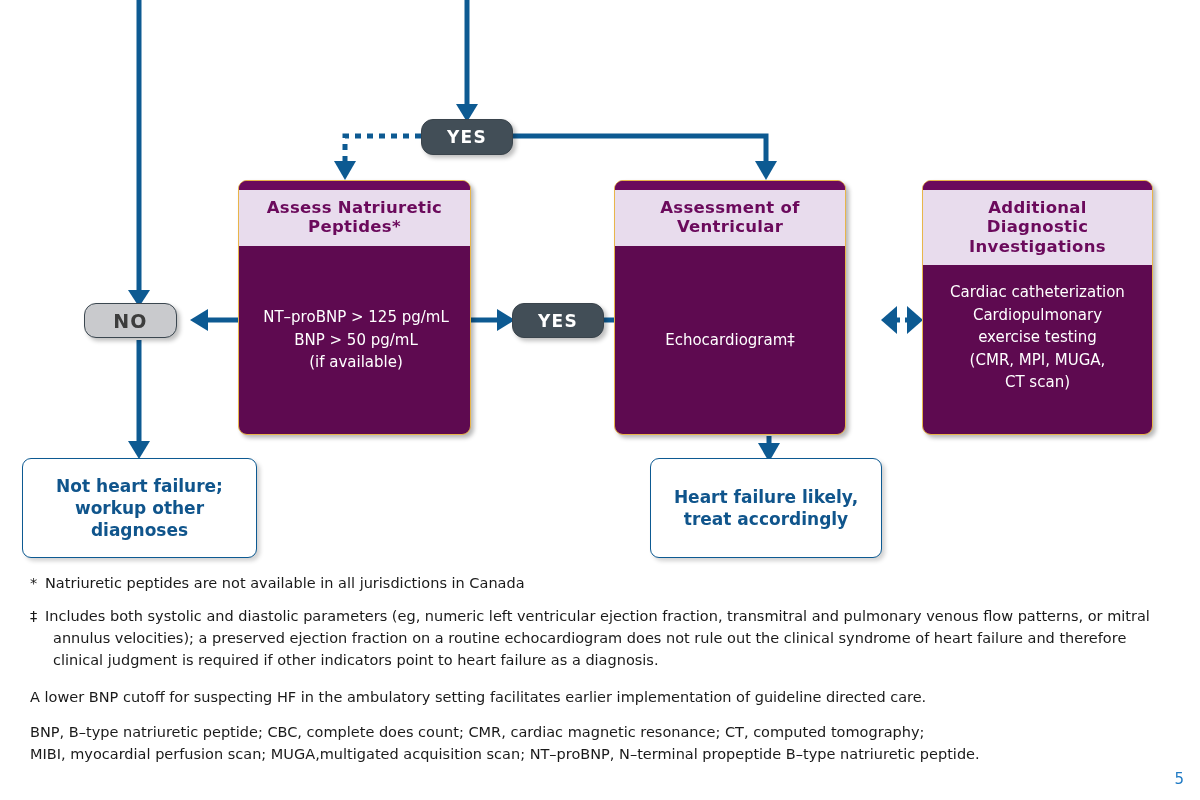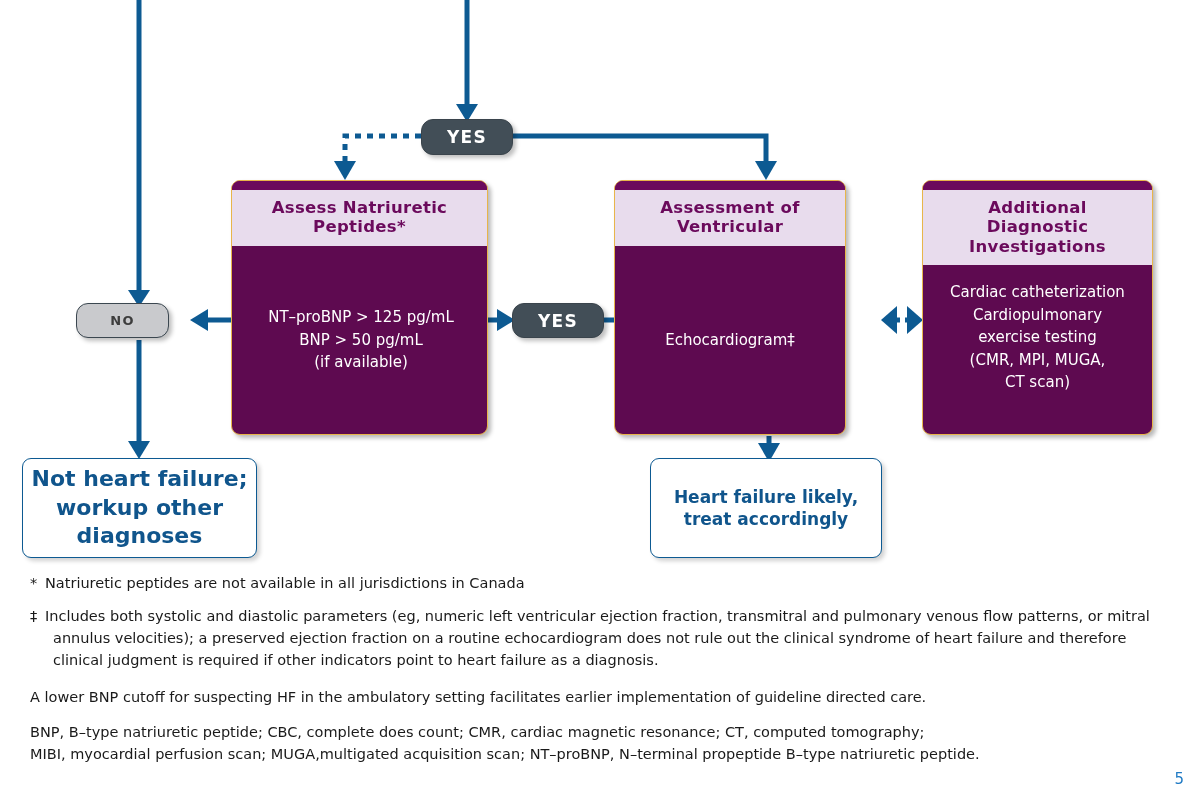--- a/index.html
+++ b/index.html
@@ -194,29 +194,29 @@
     <line x1="896" y1="320" x2="910" y2="320" stroke="#0d5a92" stroke-width="5" stroke-dasharray="4,5"></line>
     <polygon points="897,306 897,334 881,320" fill="#0d5a92"></polygon>
     <polygon points="907,306 907,334 923,320" fill="#0d5a92"></polygon>
   </g>
 </svg>
 
 <div class="pill pill-yes" style="left:421px; top:119px; width:92px; height:36px; font-size:17px;">
   <span>YES</span>
 </div>
 
-<div class="pill pill-no" style="left:76px; top:303px; width:93px; height:35px; font-size:13px;">
+<div class="pill pill-no" style="left:84px; top:303px; width:93px; height:35px; font-size:19px;">
   <span>NO</span>
 </div>
 
 <div class="pill pill-yes" style="left:512px; top:303px; width:92px; height:35px; font-size:17px;">
   <span>YES</span>
 </div>
 
-<div class="proc-box" style="left:231px; top:180px; width:257px; height:255px;">
+<div class="proc-box" style="left:238px; top:180px; width:233px; height:255px;">
   <div class="proc-inner">
     <div class="proc-topstrip"></div>
     <div class="proc-head" style="font-size:16.5px;">
       <div>Assess Natriuretic</div>
       <div>Peptides*</div>
     </div>
     <div class="proc-body" style="font-size:15px;padding-left:11px;">
       <div>
         <div>NT–proBNP &gt; 125 pg/mL</div>
         <div>BNP &gt; 50 pg/mL</div>
@@ -254,21 +254,21 @@
         <div>Cardiac catheterization</div>
         <div>Cardiopulmonary</div>
         <div>exercise testing</div>
         <div>(CMR, MPI, MUGA,</div>
         <div>CT scan)</div>
       </div>
     </div>
   </div>
 </div>
 
-<div class="outcome-box" style="left:22px; top:458px; width:235px; height:100px; font-size:22px;">
+<div class="outcome-box" style="left:22px; top:458px; width:235px; height:100px; font-size:17px;">
   <div>
     <div>Not heart failure;</div>
     <div>workup other</div>
     <div>diagnoses</div>
   </div>
 </div>
 
 <div class="outcome-box" style="left:650px; top:458px; width:232px; height:100px; font-size:17px;">
   <div>
     <div>Heart failure likely,</div>

